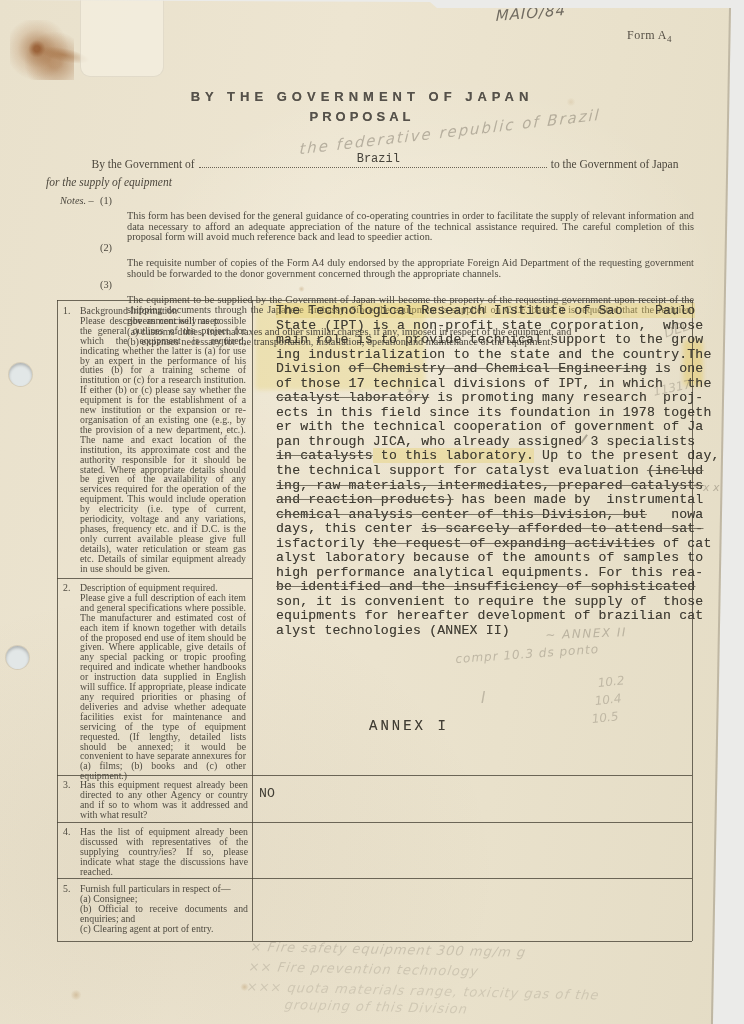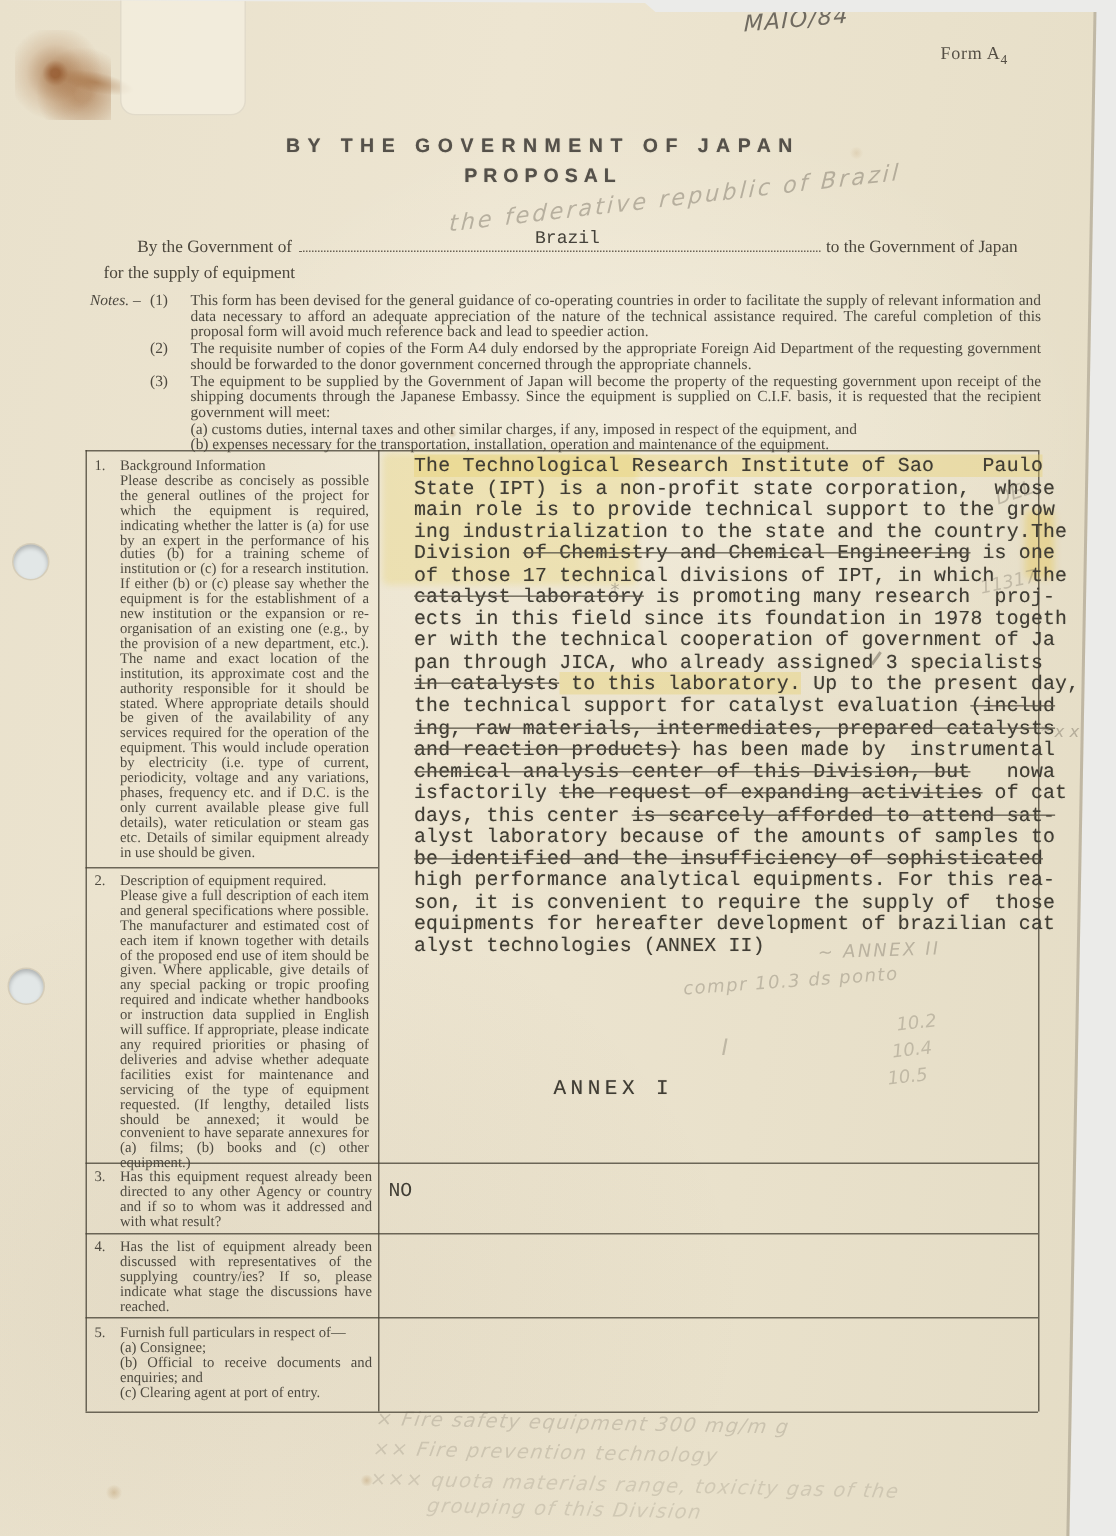--- a/index.html
+++ b/index.html
@@ -59,27 +59,27 @@
   
   .form-label{position:absolute;left:627px;top:28px;font-size:12px;color:#554f45;letter-spacing:.5px;}
   .form-label sub{font-size:9px;}
   .title-block{position:absolute;left:0;top:88px;width:724px;text-align:center;
     font-family:"Liberation Sans", sans-serif;font-weight:bold;color:#55514a;}
   .title-l1,.title-l2{font-size:13px;letter-spacing:5px;line-height:17px;text-shadow:0 0 .6px rgba(85,81,74,.6);}
   .title-l3{font-size:13px;letter-spacing:4px;margin-top:4px;text-shadow:0 0 .6px rgba(85,81,74,.6);}
   .gov-line{position:absolute;left:85px;top:155px;width:600px;font-size:11.5px;color:#4c473d;display:flex;align-items:baseline;justify-content:center;}
   .gov-dots{position:relative;flex:0 0 348px;margin:0 4px;border-bottom:1.5px dotted #6b6355;height:12px;}
   .gov-value{position:absolute;left:158px;top:-3px;font-family:"Liberation Mono", monospace;font-size:12px;color:#45423a;}
-  .gov-sub{position:absolute;left:69px;top:176px;font-size:11.5px;color:#4c473d;}
+  .gov-sub{position:absolute;left:46px;top:176px;font-size:11.5px;color:#4c473d;font-style:italic;}
 
   
   .notes{position:absolute;left:60px;top:196px;width:634px;font-size:10.3px;line-height:10.7px;color:#4c483f;}
   .notes-row{display:grid;grid-template-columns:40px 27px 1fr;}
   .notes-label{font-style:italic;}
-  .note-text{text-align:justify;white-space:pre-line;}
+  .note-text{text-align:justify;white-space:pre-line;margin-top:15px;}
 
   
   .tl{position:absolute;background:rgba(72,66,54,.78);}
   .h-line{height:1px;}
   .v-line{width:1px;}
 
   
   .q{position:absolute;left:63px;width:183px;font-size:9.8px;line-height:9.9px;color:#4e4a40;
      display:grid;grid-template-columns:15px 1fr;column-gap:2px;}
   .q3,.q4,.q5{width:185px;}
@@ -223,25 +223,25 @@
       <div class="tline"><span>of those 17 technical divisions of IPT, in which   the</span></div>
       <div class="tline"><span class="strike">catalyst laboratory</span><span> is promoting many research  proj-</span></div>
       <div class="tline"><span>ects in this field since its foundation in 1978 togeth</span></div>
       <div class="tline"><span>er with the technical cooperation of government of Ja</span></div>
       <div class="tline"><span>pan through JICA, who already assigned 3 specialists</span></div>
       <div class="tline"><span class="strike">in catalysts</span><span class="hl"> to this laboratory.</span><span> Up to the present day,</span></div>
       <div class="tline"><span>the technical support for catalyst evaluation </span><span class="strike">(includ</span></div>
       <div class="tline"><span class="strike">ing, raw materials, intermediates, prepared catalysts</span></div>
       <div class="tline"><span class="strike">and reaction products)</span><span> has been made by  instrumental</span></div>
       <div class="tline"><span class="strike">chemical analysis center of this Division, but</span><span>   nowa</span></div>
+      <div class="tline"><span>days, this center </span><span class="strike">is scarcely afforded to attend sat-</span></div>
       <div class="tline"><span>isfactorily </span><span class="strike">the request of expanding activities</span><span> of cat</span></div>
-      <div class="tline"><span>days, this center </span><span class="strike">is scarcely afforded to attend sat-</span></div>
       <div class="tline"><span>alyst laboratory because of the amounts of samples to</span></div>
+      <div class="tline"><span>high performance analytical equipments. For this rea-</span></div>
       <div class="tline"><span class="strike">be identified and the insufficiency of sophisticated</span></div>
-      <div class="tline"><span>high performance analytical equipments. For this rea-</span></div>
       <div class="tline"><span>son, it is convenient to require the supply of  those</span></div>
       <div class="tline"><span>equipments for hereafter development of brazilian cat</span></div>
       <div class="tline"><span>alyst technologies (ANNEX II)</span></div>
     </div>
   <div class="annex-head">ANNEX I</div>
   <div class="hw hw-annexI">I</div>
   <div class="ans-no">NO</div>
 
   <div class="hw hw-del">DEL</div>
   <div class="hw hw-num">11317</div>

